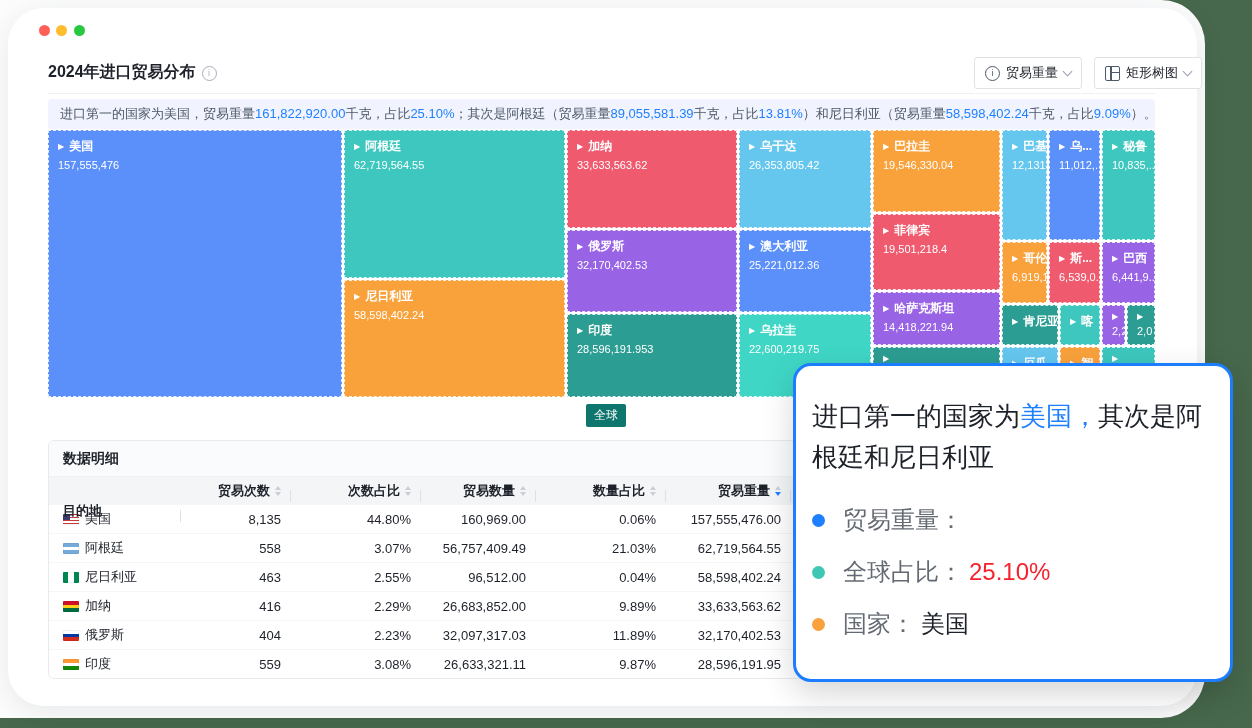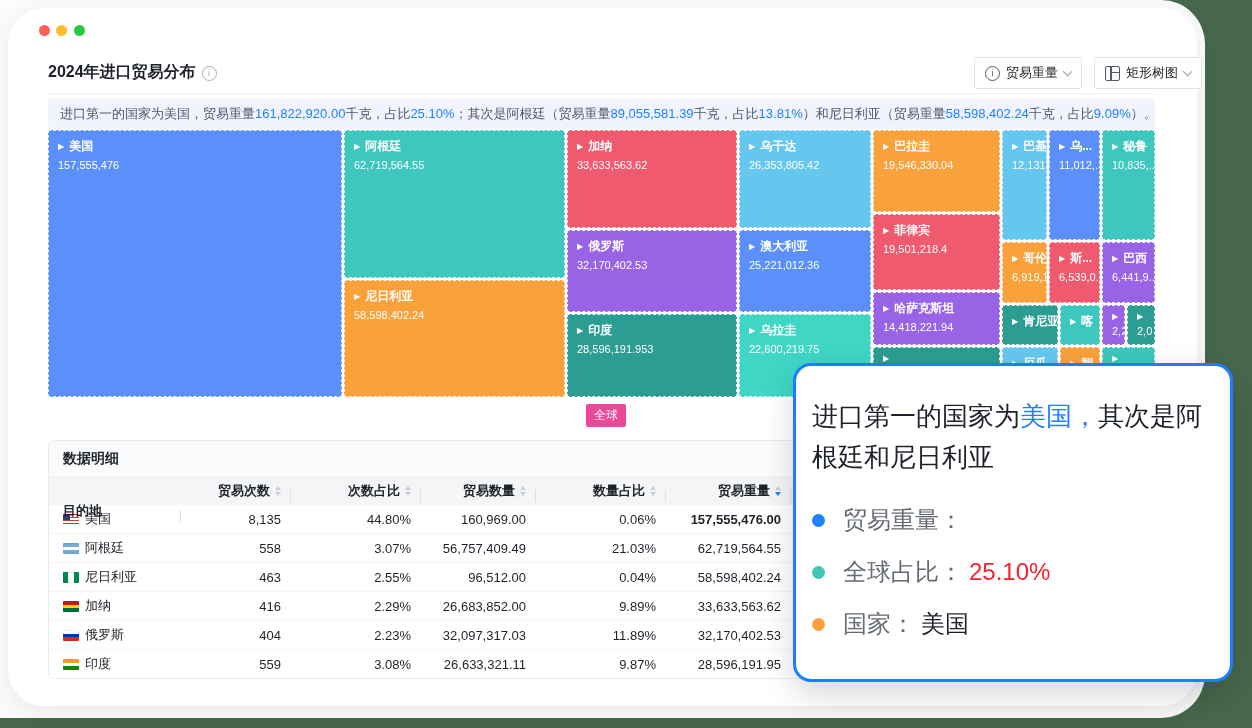--- a/index.html
+++ b/index.html
@@ -28,21 +28,21 @@
 
   .summary{position:absolute;left:48px;top:99px;width:1083px;height:30px;background:#F1F4FE;border-radius:4px;font-size:13px;line-height:30px;color:#4E5969;padding:0 12px;white-space:nowrap;overflow:hidden;}
   .summary .hl{color:#1E80FF;}
 
   .treemap{position:absolute;left:48px;top:130px;width:1107px;height:267px;}
   .tm-cell{position:absolute;box-sizing:border-box;border:1px dashed rgba(255,255,255,.85);padding:7px 9px;overflow:hidden;cursor:pointer;}
   .tm-label{color:#fff;font-size:12px;font-weight:bold;white-space:nowrap;display:flex;align-items:center;gap:5px;}
   .tm-arrow{font-size:8px;line-height:1;}
   .tm-value{color:#fff;font-size:11px;margin-top:4px;white-space:nowrap;}
 
-  .breadcrumb{position:absolute;left:586px;top:404px;background:#ec4899;color:#fff;font-size:12px;border-radius:2px;padding:3px 8px;cursor:pointer;}
+  .breadcrumb{position:absolute;left:586px;top:404px;background:#0f766e;color:#fff;font-size:12px;border-radius:2px;padding:3px 8px;cursor:pointer;}
 
   .table-block{position:absolute;left:48px;top:440px;width:1107px;box-sizing:border-box;border:1px solid #E8EAEE;border-radius:6px;background:#fff;overflow:hidden;}
   .table-title{height:35px;line-height:35px;background:#FAFBFC;border-bottom:1px solid #F0F1F3;font-size:14px;font-weight:bold;color:#1D2129;padding-left:14px;}
   .thead{display:flex;height:28px;background:#F4F5F7;align-items:center;font-size:13px;font-weight:bold;color:#1D2129;}
   .th{box-sizing:border-box;display:flex;align-items:center;justify-content:flex-end;padding:0 10px;position:relative;cursor:pointer;}
   .th.left{justify-content:flex-start;padding-left:14px;cursor:default;}
   .th::after{content:"";position:absolute;right:0;top:8px;width:1px;height:12px;background:#DDE0E5;}
   .th.nofill::after{display:none;}
   .sorter{display:flex;flex-direction:column;gap:2px;margin-left:5px;}
   .caret-up{width:0;height:0;border-left:3.5px solid transparent;border-right:3.5px solid transparent;border-bottom:4.5px solid #C9CDD4;}
@@ -328,21 +328,21 @@
     <div id="tbody">
         <div class="trow">
           <div class="td left" style="width: 132px;">
             <span class="flag flag-us"></span>
             <span>美国</span>
           </div>
           <div class="td" style="width: 110px;">8,135</div>
           <div class="td" style="width: 130px;">44.80%</div>
           <div class="td" style="width: 115px;">160,969.00</div>
           <div class="td" style="width: 130px;">0.06%</div>
-          <div class="td" style="width: 125px; font-weight: bold;">157,555,476.00</div>
+          <div class="td" style="width: 125px;">157,555,476.00</div>
         </div>
         <div class="trow">
           <div class="td left" style="width: 132px;">
             <span class="flag flag-ar"></span>
             <span>阿根廷</span>
           </div>
           <div class="td" style="width: 110px;">558</div>
           <div class="td" style="width: 130px;">3.07%</div>
           <div class="td" style="width: 115px;">56,757,409.49</div>
           <div class="td" style="width: 130px;">21.03%</div>

